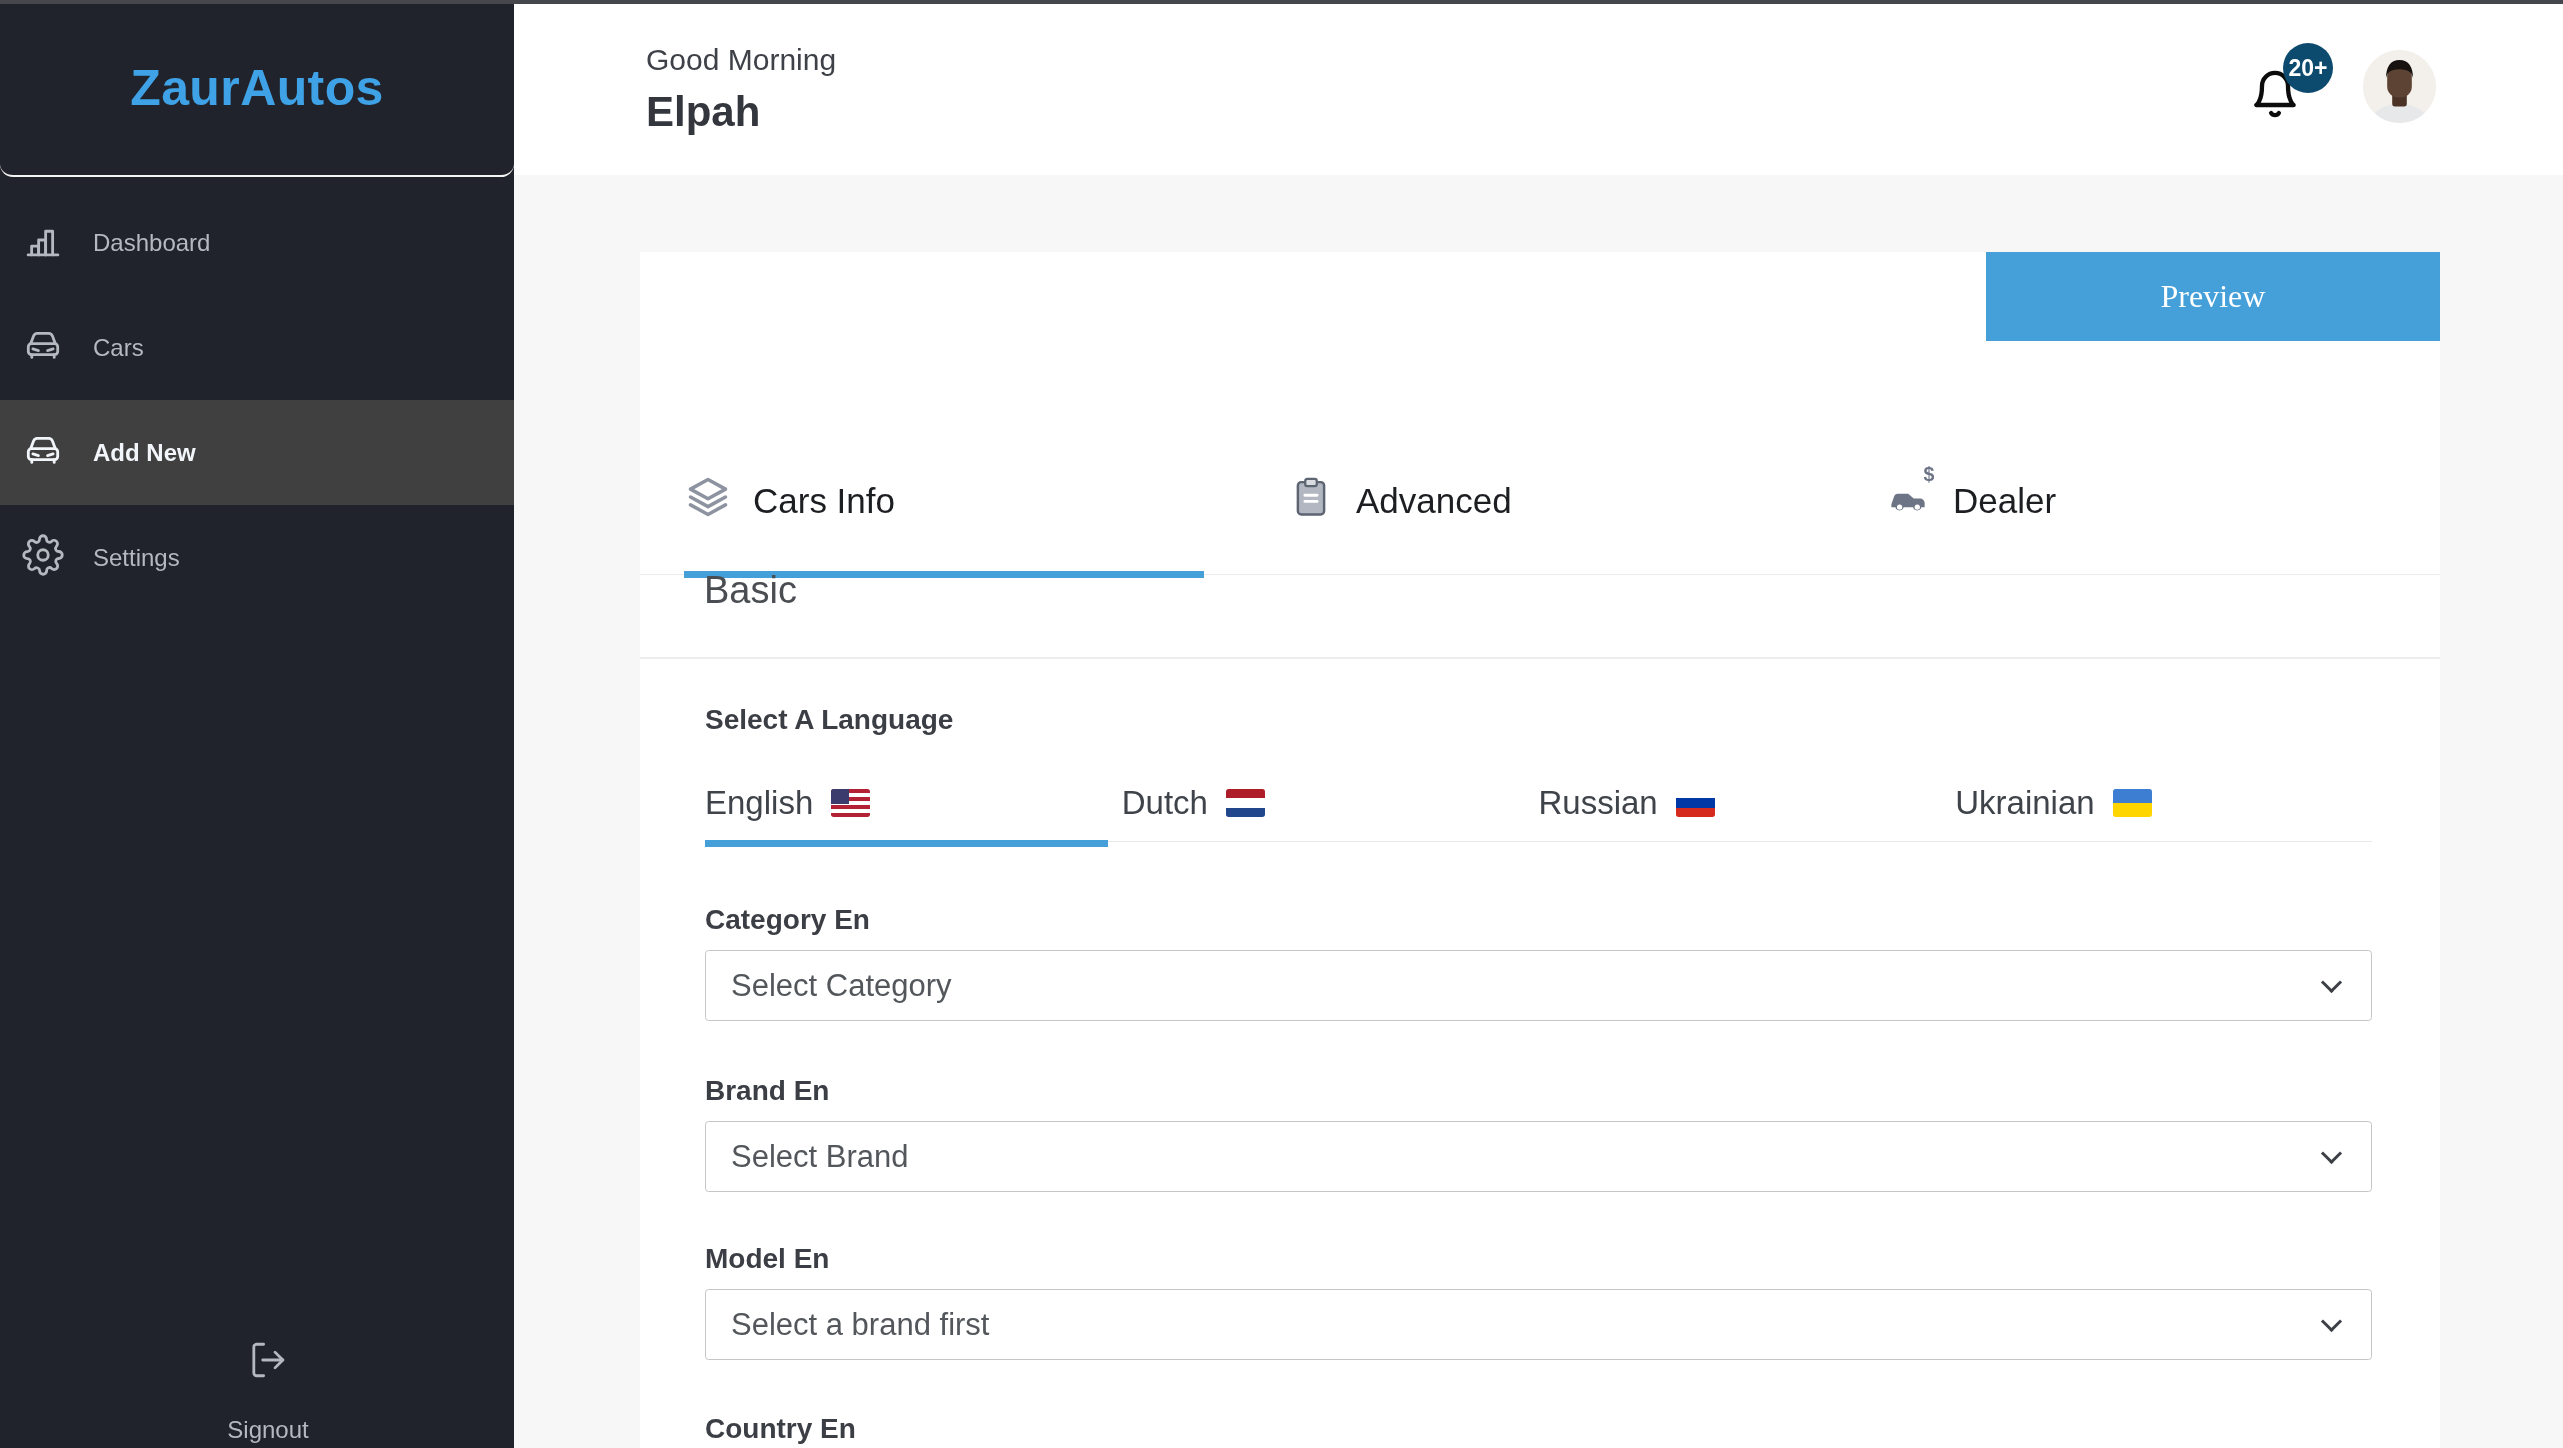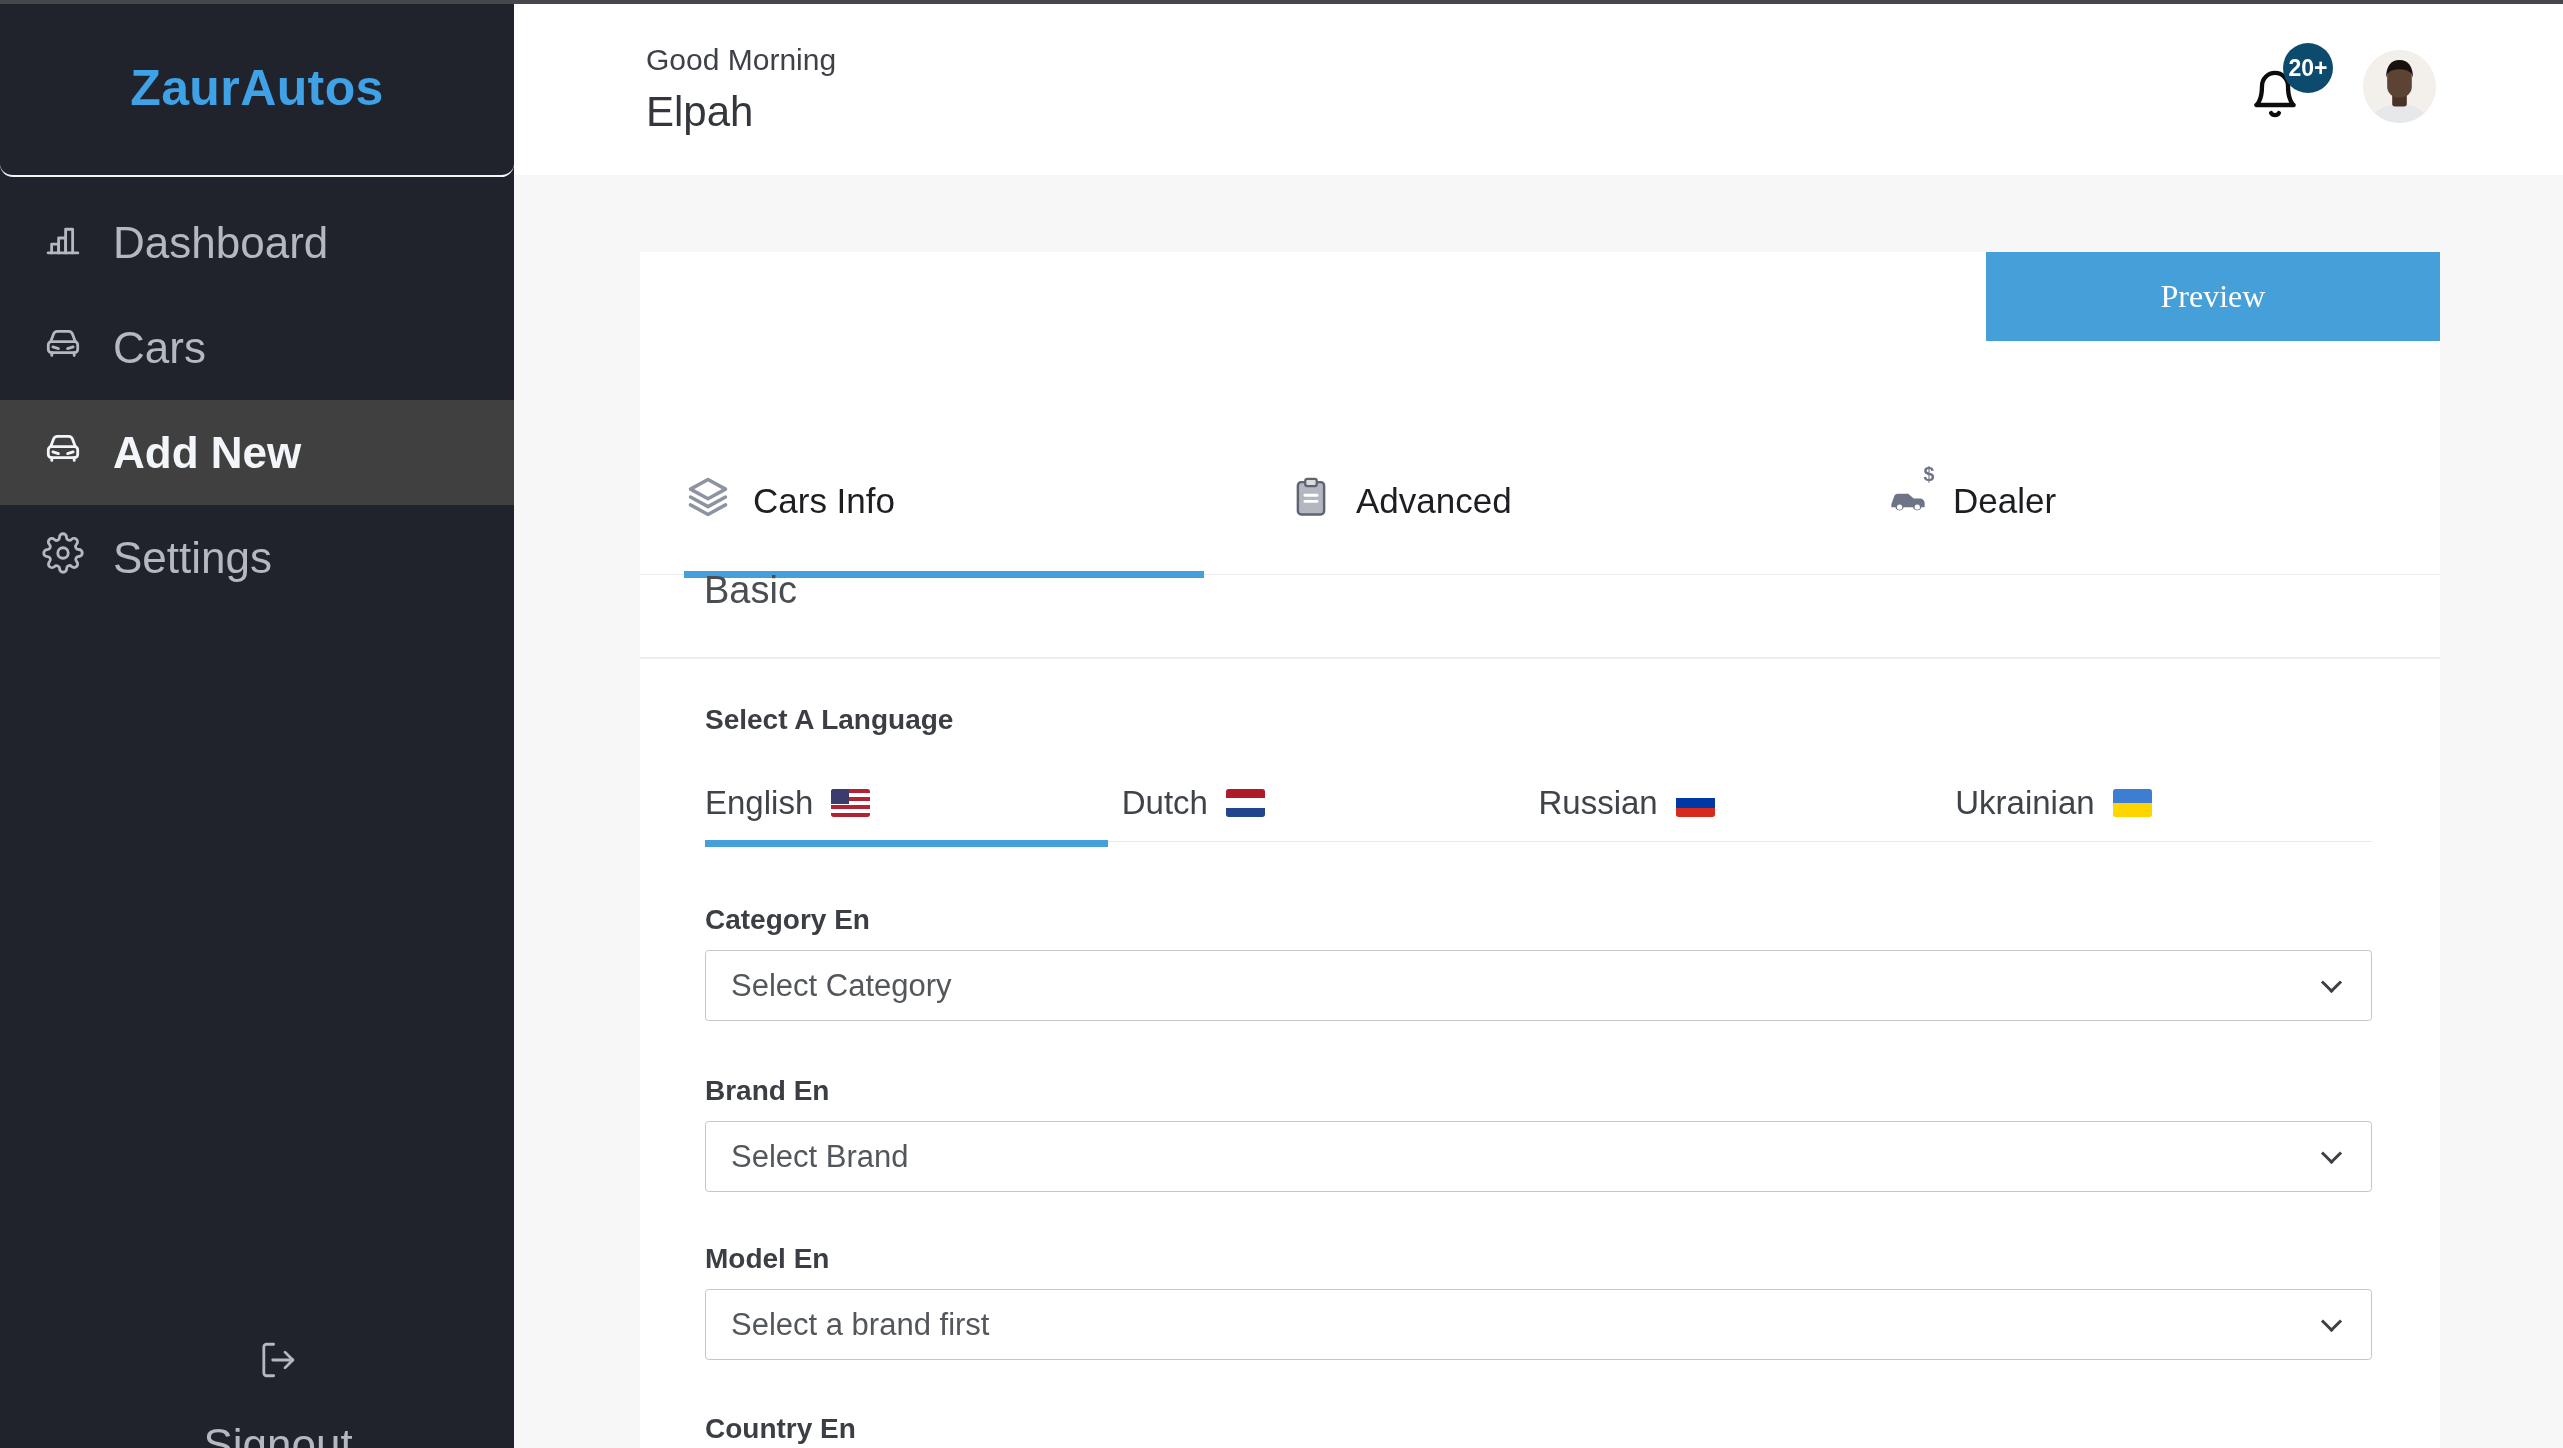--- a/index.html
+++ b/index.html
@@ -8,30 +8,30 @@
 
   
   .top-strip { position:absolute; left:0; top:0; width:100%; height:4.4px; background:#45474c; z-index:60; }
 
   
   .sidebar { position:absolute; left:0; top:0; width:514px; height:100%; background:#20232b; z-index:10; }
   .logo-wrap { height:177px; display:flex; align-items:center; justify-content:center;
     border-bottom:2.7px solid #f4f4f4;border-radius:13px; }
   .logo { font-size:50px; font-weight:700; color:#3fa2e6; letter-spacing:0.4px; }
   .nav { position:absolute; top:190px; left:0; right:0; }
-  .nav-item { height:105px; display:flex; align-items:center; padding-left:42px; gap:29px;
-    color:#b4b8bf; font-size:44px; cursor:pointer; }
+  .nav-item { height:105px; display:flex; align-items:center; padding-left:22px; gap:29px;
+    color:#b4b8bf; font-size:24px; cursor:pointer; }
   .nav-item svg { width:42px; height:42px; flex:none; }
   .nav-item.active { background:#404040; color:#f2f6fa;font-weight:bold; }
   .signout { position:absolute; bottom:5.3px; left:0; right:0;flex-direction:column; }
 
   
   .header { position:absolute; left:514px; top:4.4px; right:0; height:171px; background:#ffffff; }
   .greet { position:absolute; left:132px; top:39px; font-size:30px; color:#3e4147; }
-  .uname { position:absolute; left:132px; top:84px; font-size:42px; font-weight:400; color:#33363c; }
+  .uname { position:absolute; left:132px; top:84px; font-size:42px; font-weight:700; color:#33363c; }
   .bell { position:absolute; left:1735px; top:61px; width:52px; height:57px; cursor:pointer; }
   .bell svg { width:52px; height:57px; }
   .badge { position:absolute; left:1769px; top:39px; width:50px; height:50px; border-radius:50%;
     background:#0c4a6e; color:#fff; font-size:23px; font-weight:700;
     display:flex; align-items:center; justify-content:center; z-index:5; }
   .avatar { position:absolute; left:1849px; top:46px; width:73px; height:73px; border-radius:50%;
     overflow:hidden; cursor:pointer; background:#f3efea; }
 
   
   .main { position:absolute; left:514px; top:175px; right:0; bottom:0; background:#f7f7f8; }

